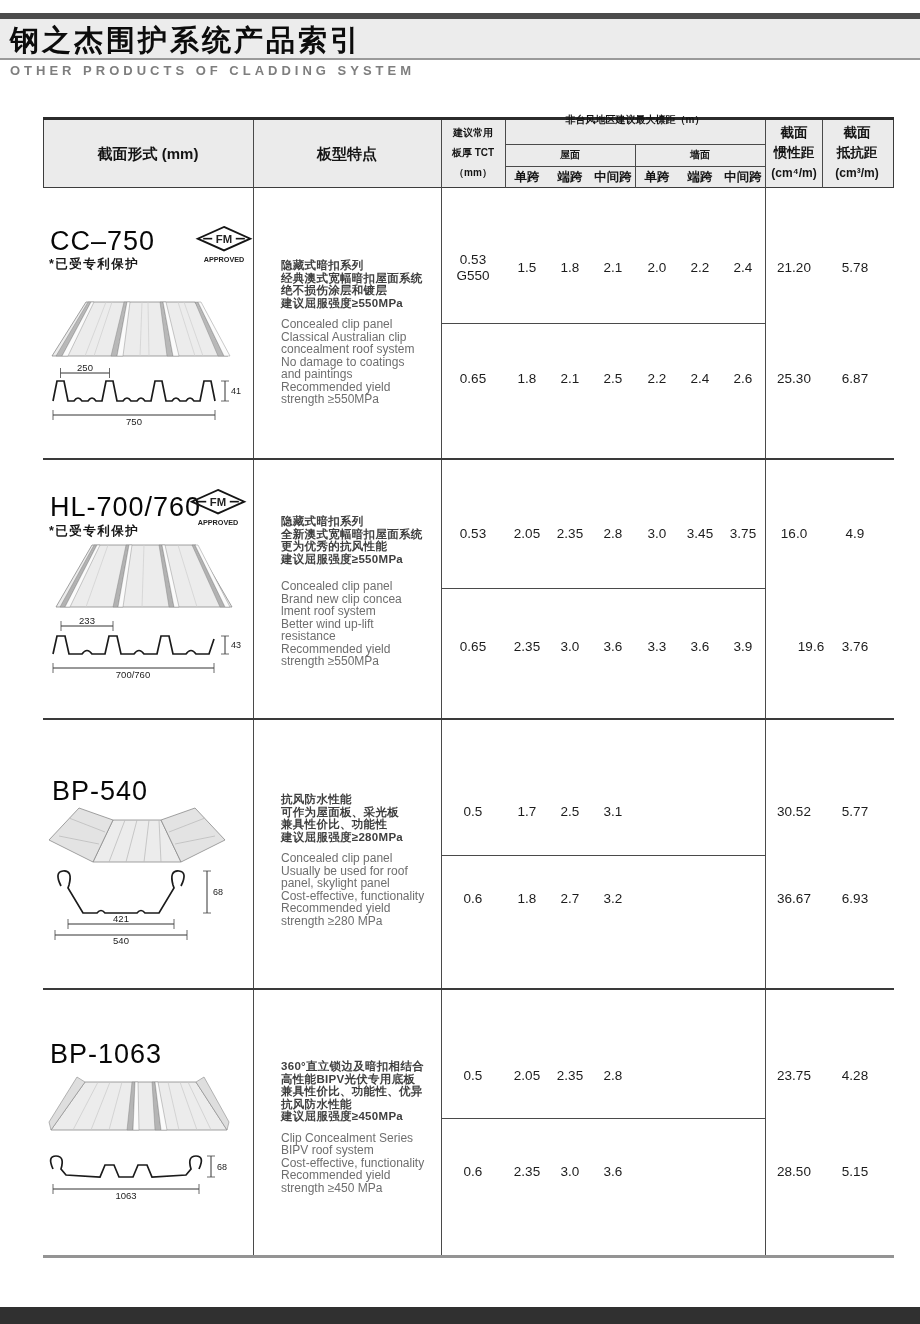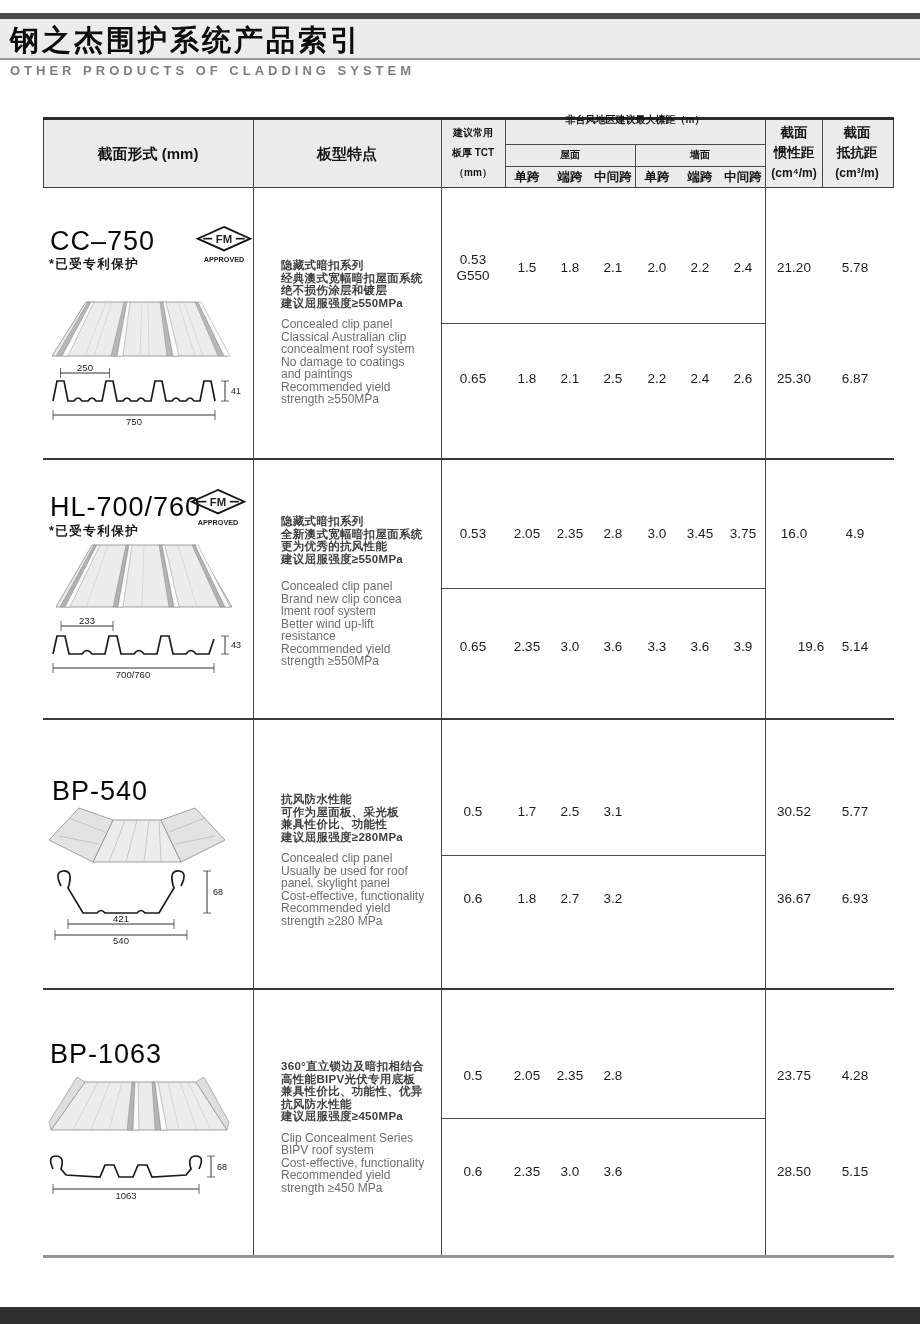--- a/index.html
+++ b/index.html
@@ -239,21 +239,21 @@
     <span class="val" style="left:812px;top:413px">4.9</span>
 
     <span class="val" style="left:430px;top:526px">0.65</span>
     <span class="val" style="left:484px;top:526px">2.35</span>
     <span class="val" style="left:527px;top:526px">3.0</span>
     <span class="val" style="left:570px;top:526px">3.6</span>
     <span class="val" style="left:614px;top:526px">3.3</span>
     <span class="val" style="left:657px;top:526px">3.6</span>
     <span class="val" style="left:700px;top:526px">3.9</span>
     <span class="val" style="left:768px;top:526px">19.6</span>
-    <span class="val" style="left:812px;top:526px">5.14</span>
+    <span class="val" style="left:812px;top:526px">3.76</span>
 
     <div class="pname" style="left:9px;top:656px">BP-540</div>
     <svg style="left:4px;top:684px" width="180" height="62" viewBox="0 0 180 62">
       <polygon points="46,58 134,58 114,16 66,16" fill="#ececec" stroke="#8a8a8a" stroke-width="0.8"></polygon>
       <line x1="78" y1="16" x2="62" y2="58" stroke="#bdbdbd" stroke-width="0.8"></line>
       <line x1="90" y1="16" x2="79" y2="58" stroke="#bdbdbd" stroke-width="0.8"></line>
       <line x1="102" y1="16" x2="97" y2="58" stroke="#bdbdbd" stroke-width="0.8"></line>
       <line x1="112" y1="16" x2="114" y2="58" stroke="#bdbdbd" stroke-width="0.8"></line>
       <polygon points="46,58 66,16 32,4 2,36" fill="#e3e3e3" stroke="#8a8a8a" stroke-width="0.8"></polygon>
       <line x1="52" y1="40" x2="12" y2="32" stroke="#bdbdbd" stroke-width="0.8"></line>

